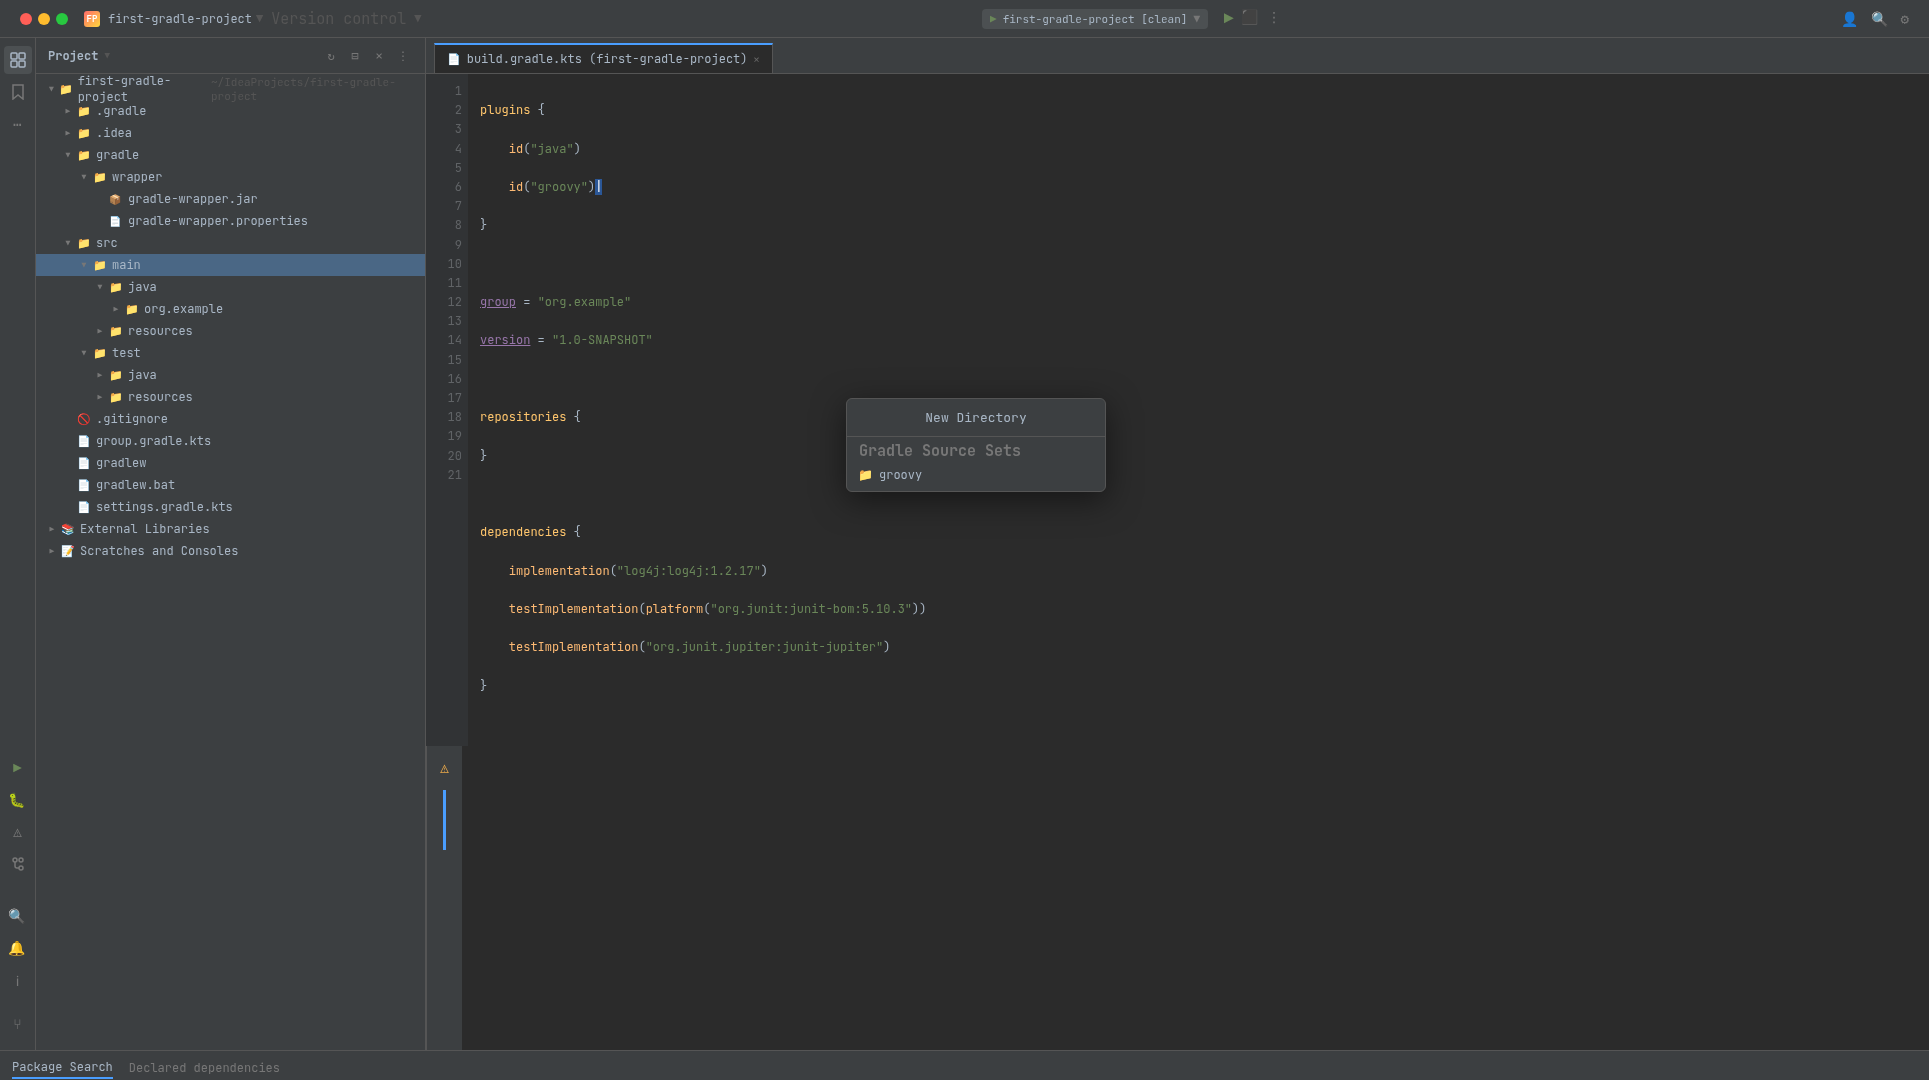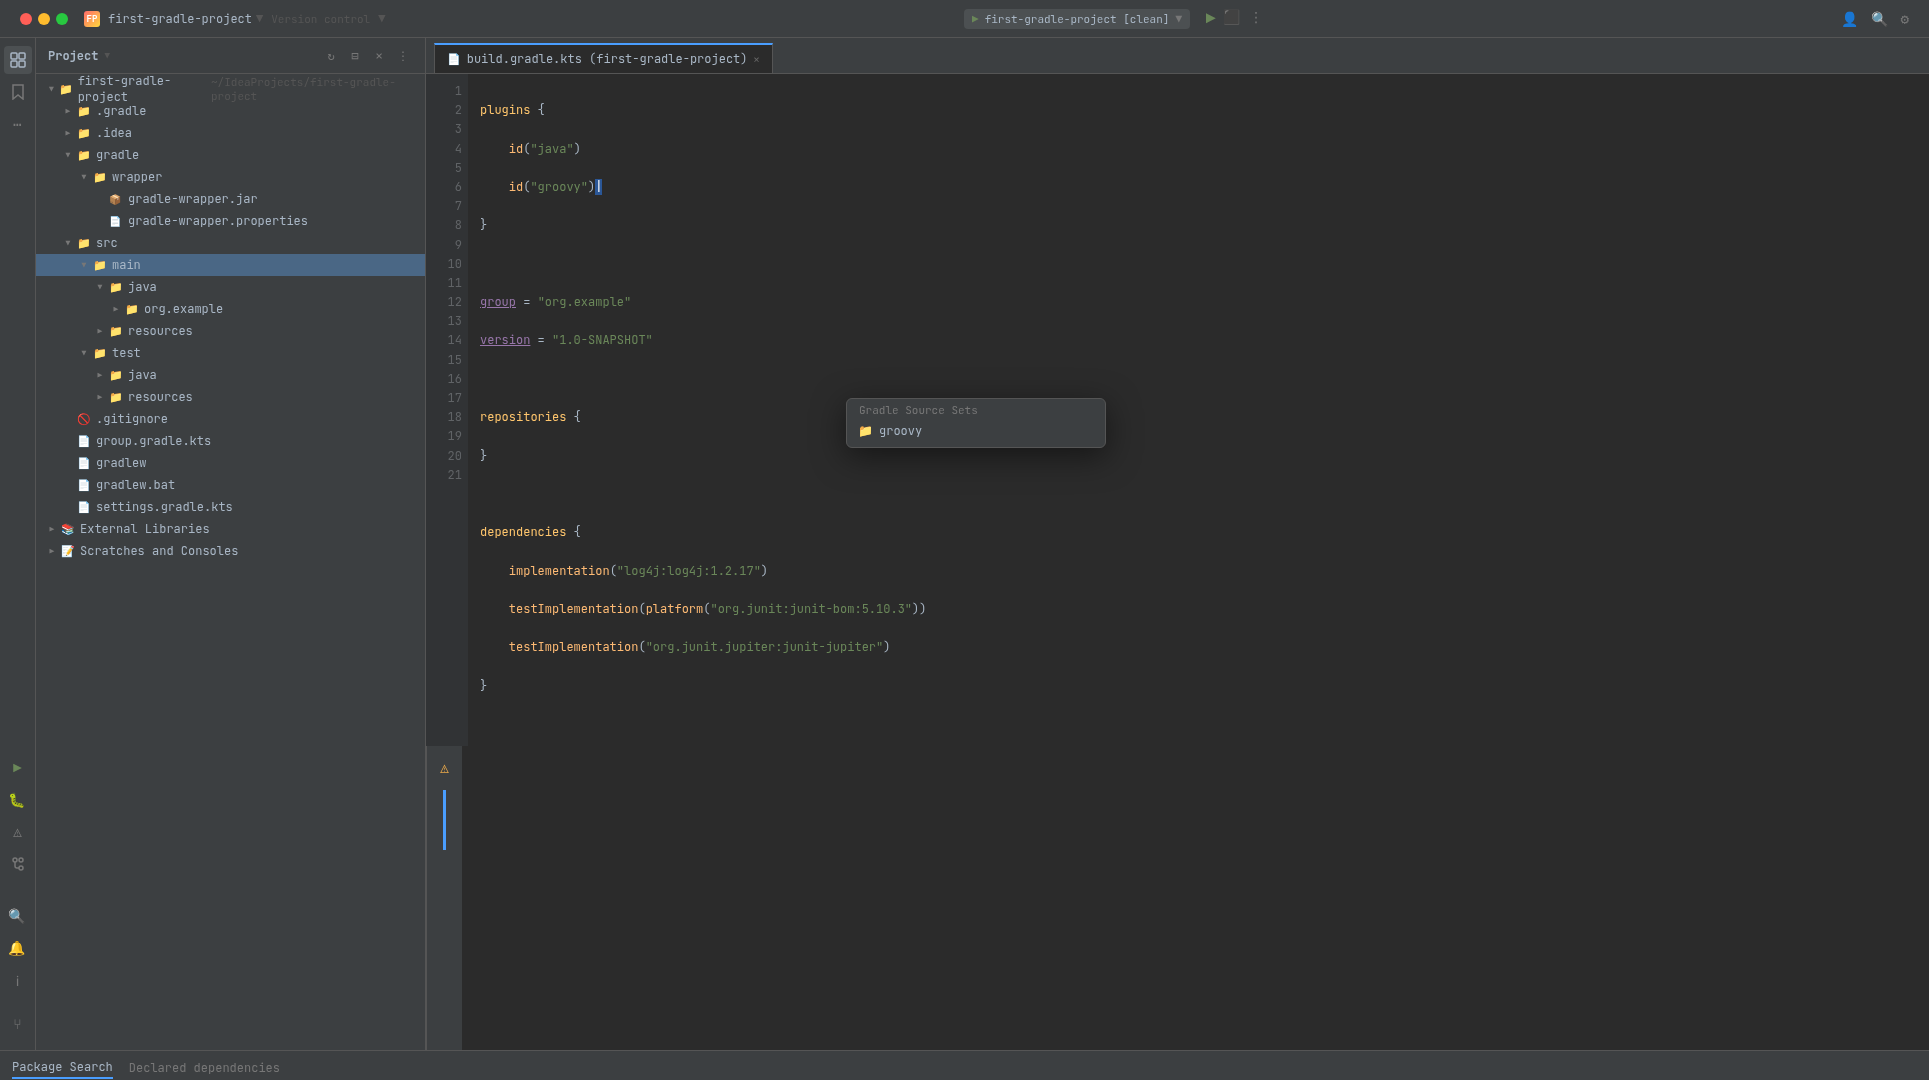--- a/index.html
+++ b/index.html
@@ -301,23 +301,24 @@
       background: #2b2b2b;
       border: 1px solid #4a9eff;
       border-radius: 3px;
       color: #a9b7c6;
       font-size: 12px;
       padding: 4px 8px;
       outline: none;
       font-family: inherit;
     }
     .dialog-section-label {
-      font-size: 11px;
+      font-size: 15px;
       color: #777;
       padding: 4px 12px 2px;
+      font-weight: bold;
     }
     .dialog-option {
       display: flex;
       align-items: center;
       gap: 6px;
       padding: 4px 12px 8px;
       cursor: pointer;
       font-size: 12px;
       color: #a9b7c6;
     }
@@ -370,21 +371,21 @@
     <div class="traffic-lights">
       <div class="traffic-light tl-close"></div>
       <div class="traffic-light tl-min"></div>
       <div class="traffic-light tl-max"></div>
     </div>
     <div class="fp-icon">FP</div>
     <div class="project-title">
       <span>first-gradle-project</span>
       <span style="color:#555">▼</span>
     </div>
-    <span style="color:#555;font-size:11px">Version control</span>
+    <span style="color:#555;font-size:15px">Version control</span>
     <span style="color:#555">▼</span>
   </div>
   <div class="title-bar-center">
     <div class="run-config">
       <span style="color:#6a8759">▶</span>
       <span>first-gradle-project [clean]</span>
       <span style="color:#777">▼</span>
     </div>
     <div style="display:flex;gap:8px">
       <span style="color:#6a8759;font-size:16px;cursor:pointer">▶</span>
@@ -672,20 +673,21 @@
 <span class="code-line">    <span class="fn-yellow">testImplementation</span>(<span class="str-green">"org.junit.jupiter:junit-jupiter"</span>)</span>
 <span class="code-line">}</span>
 
 
 
 
       </div>
     </div>
 
     <div class="dialog">
+      <div class="dialog-title">New Directory</div>
       <div class="dialog-section-label">Gradle Source Sets</div>
       <div class="dialog-option">
         <div class="folder-blue-sm">📁</div>
         <span>groovy</span>
       </div>
     </div>
 
     <div class="right-sidebar">
       <div class="side-icon" style="color:#e8a84a">⚠</div>
       <div style="flex:1"></div>

